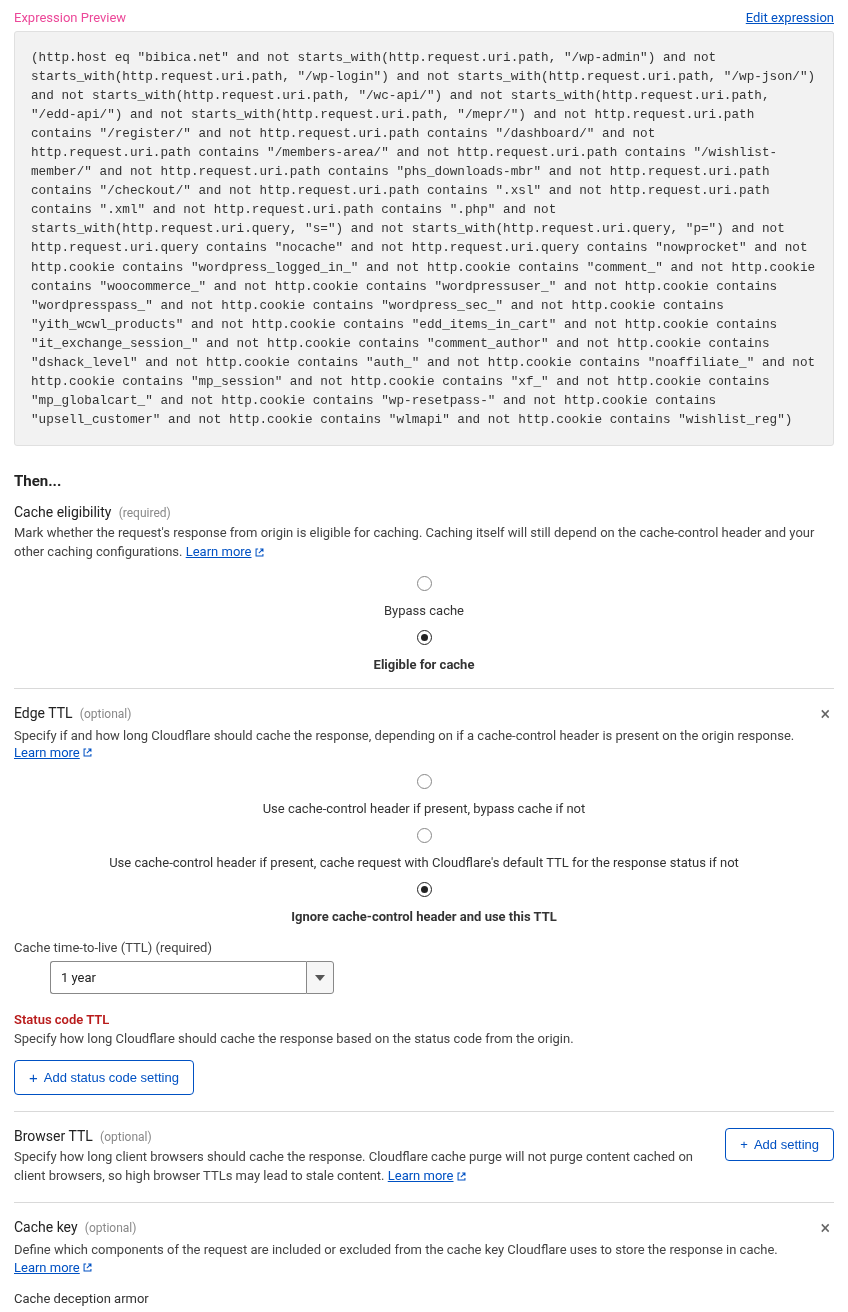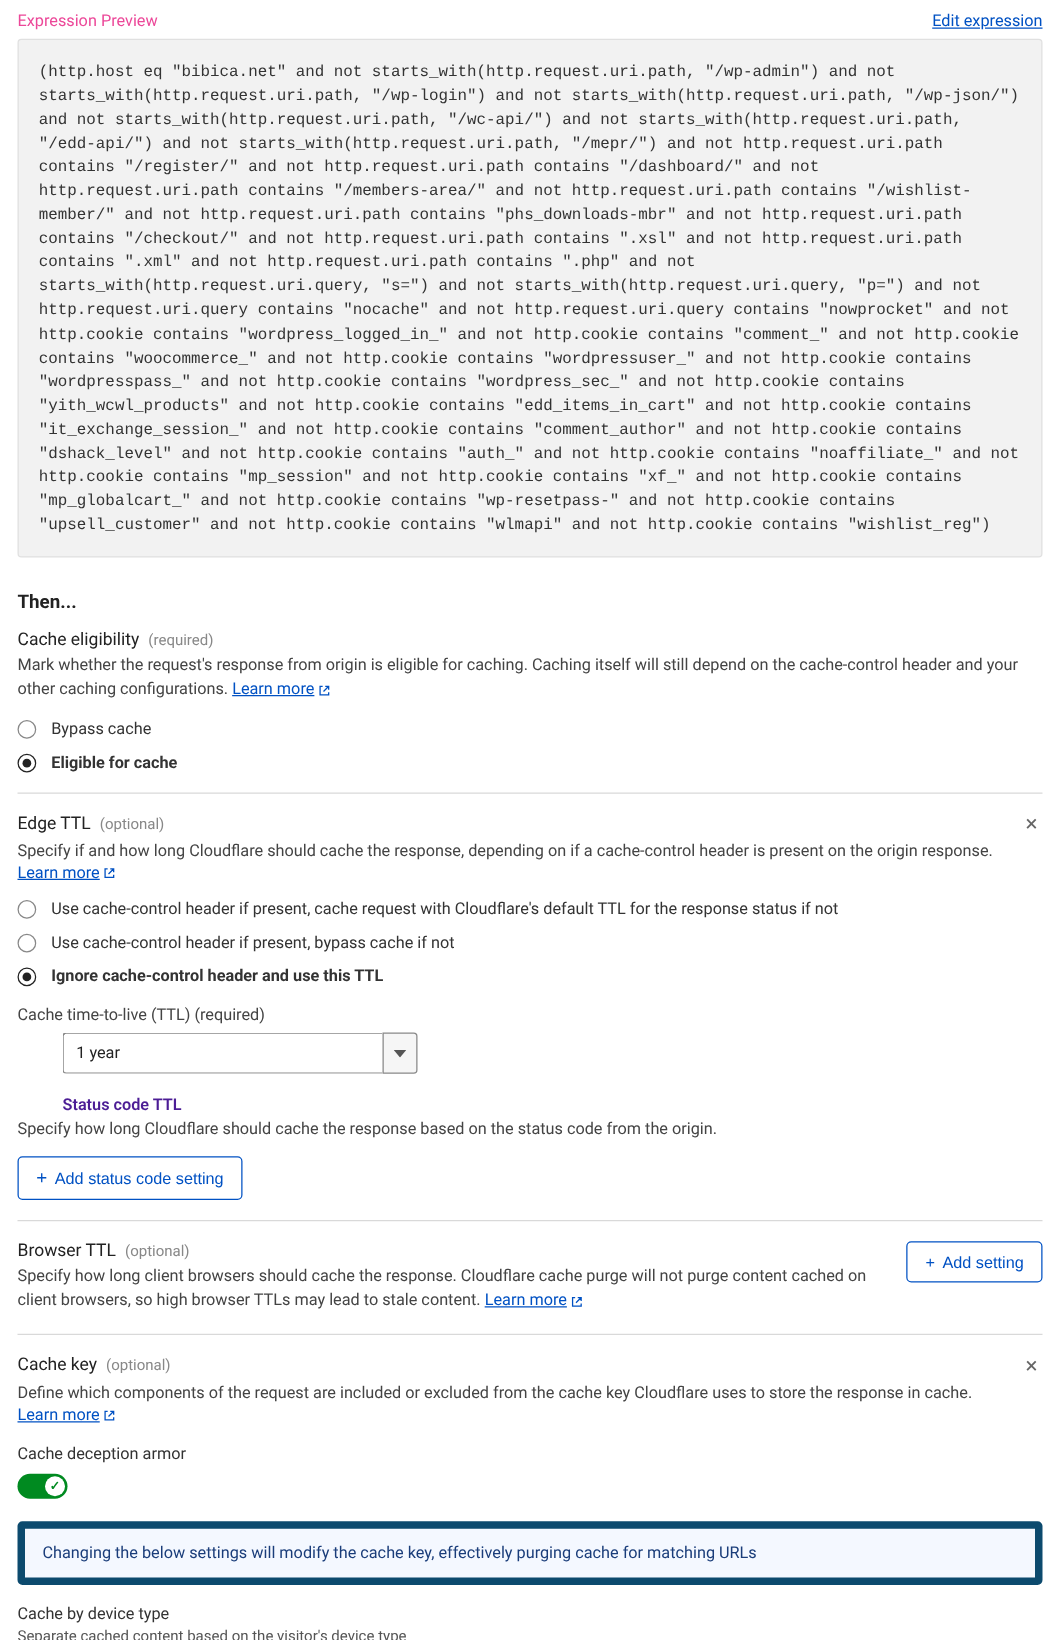--- a/index.html
+++ b/index.html
@@ -11,31 +11,31 @@
 .then-header { font-size: 15px; font-weight: 700; margin-top: 26px; margin-bottom: 14px; }
 .section { border-top: 1px solid #d9d9d9; padding-top: 16px; margin-top: 16px; position: relative; }
 .section-header { display: flex; justify-content: space-between; align-items: flex-start; }
 .section-title { font-size: 14px; font-weight: 400; color: #222; }
 .badge { font-size: 12px; color: #888; font-weight: 400; margin-left: 4px; }
 .section-desc { font-size: 13px; color: #444; margin-top: 4px; line-height: 1.45; }
 .learn-more { color: #0051c3; text-decoration: underline; cursor: pointer; display: inline-flex; align-items: center; gap: 2px; }
 .ext-icon { width: 11px; height: 11px; }
 .close-icon { color: #666; cursor: pointer; font-size: 18px; line-height: 1; padding: 0 4px; }
 .radio-group { margin-top: 14px; }
-.radio-item { display: flex; align-items: center; gap: 12px; margin-bottom: 12px; cursor: pointer; }
+.radio-item { display: flex; align-items: center; gap: 12px; margin-bottom: 12px; cursor: pointer; flex-direction: column; }
 .radio-circle { width: 15px; height: 15px; border: 1px solid #888; border-radius: 50%; display: flex; align-items: center; justify-content: center; flex-shrink: 0; }
 .radio-circle.checked { border-color: #222; }
 .radio-dot { width: 7px; height: 7px; background: #222; border-radius: 50%; }
 .radio-label { font-size: 13px; color: #333; }
 .radio-label.bold { font-weight: 700; }
 .field-label { font-size: 13px; color: #444; margin-top: 16px; margin-bottom: 6px; }
 .select-wrap { display: flex; width: 320px; padding-left: 36px; }
 .select-main { flex: 1; border: 1px solid #888; border-right: none; padding: 8px 10px; font-size: 13px; background: #fff; border-radius: 3px 0 0 3px; }
 .select-arrow { width: 28px; border: 1px solid #888; background: #f6f6f6; display: flex; align-items: center; justify-content: center; border-radius: 0 3px 3px 0; cursor: pointer; }
-.sub-title { font-size: 13px; font-weight: 600; margin-top: 18px; color: #4c1d95; margin-left: 36px; }
+.sub-title { font-size: 13px; font-weight: 600; margin-top: 18px; color: #b91c1c; }
 .sub-desc { font-size: 13px; color: #444; margin-top: 4px; }
 .btn-outline { display: inline-flex; align-items: center; gap: 6px; border: 1px solid #0051c3; color: #0051c3; background: #fff; padding: 9px 14px; font-size: 13px; border-radius: 4px; cursor: pointer; margin-top: 14px; }
 .btn-outline .plus { font-size: 15px; line-height: 1; }
 .add-setting-btn { display: inline-flex; align-items: center; gap: 6px; border: 1px solid #0051c3; color: #0051c3; background: #fff; padding: 8px 14px; font-size: 13px; border-radius: 4px; cursor: pointer; }
 .header-left { flex: 1; padding-right: 16px;}
 .toggle { width: 40px; height: 20px; border-radius: 10px; position: relative; cursor: pointer; margin-top: 8px; }
 .toggle.on { background: #008a20; }
 .toggle-knob { width: 16px; height: 16px; background: #fff; border-radius: 50%; position: absolute; top: 2px; display: flex; align-items: center; justify-content: center; }
 .toggle.on .toggle-knob { right: 2px; }
 .toggle-check { color: #008a20; font-size: 10px; font-weight: bold; }
@@ -96,25 +96,25 @@
   <div><span class="learn-more">
         <span>Learn more</span>
         <svg class="ext-icon" viewBox="0 0 16 16" fill="none" stroke="#0051c3" stroke-width="1.5">
           <path d="M6 3H3v10h10v-3M9 3h4v4M13 3L7 9"></path>
         </svg>
       </span></div>
 
   <div class="radio-group">
     <div class="radio-item">
       <span class="radio-circle"></span>
-      <span class="radio-label">Use cache-control header if present, cache request with Cloudflare's default TTL for the response status if not</span>
+      <span class="radio-label">Use cache-control header if present, bypass cache if not</span>
     </div>
     <div class="radio-item">
       <span class="radio-circle"></span>
-      <span class="radio-label">Use cache-control header if present, bypass cache if not</span>
+      <span class="radio-label">Use cache-control header if present, cache request with Cloudflare's default TTL for the response status if not</span>
     </div>
     <div class="radio-item">
       <span class="radio-circle checked">
           <span class="radio-dot"></span>
         </span>
       <span class="radio-label bold">Ignore cache-control header and use this TTL</span>
     </div>
   </div>
 
   <div class="field-label">Cache time-to-live (TTL) (required)</div>

